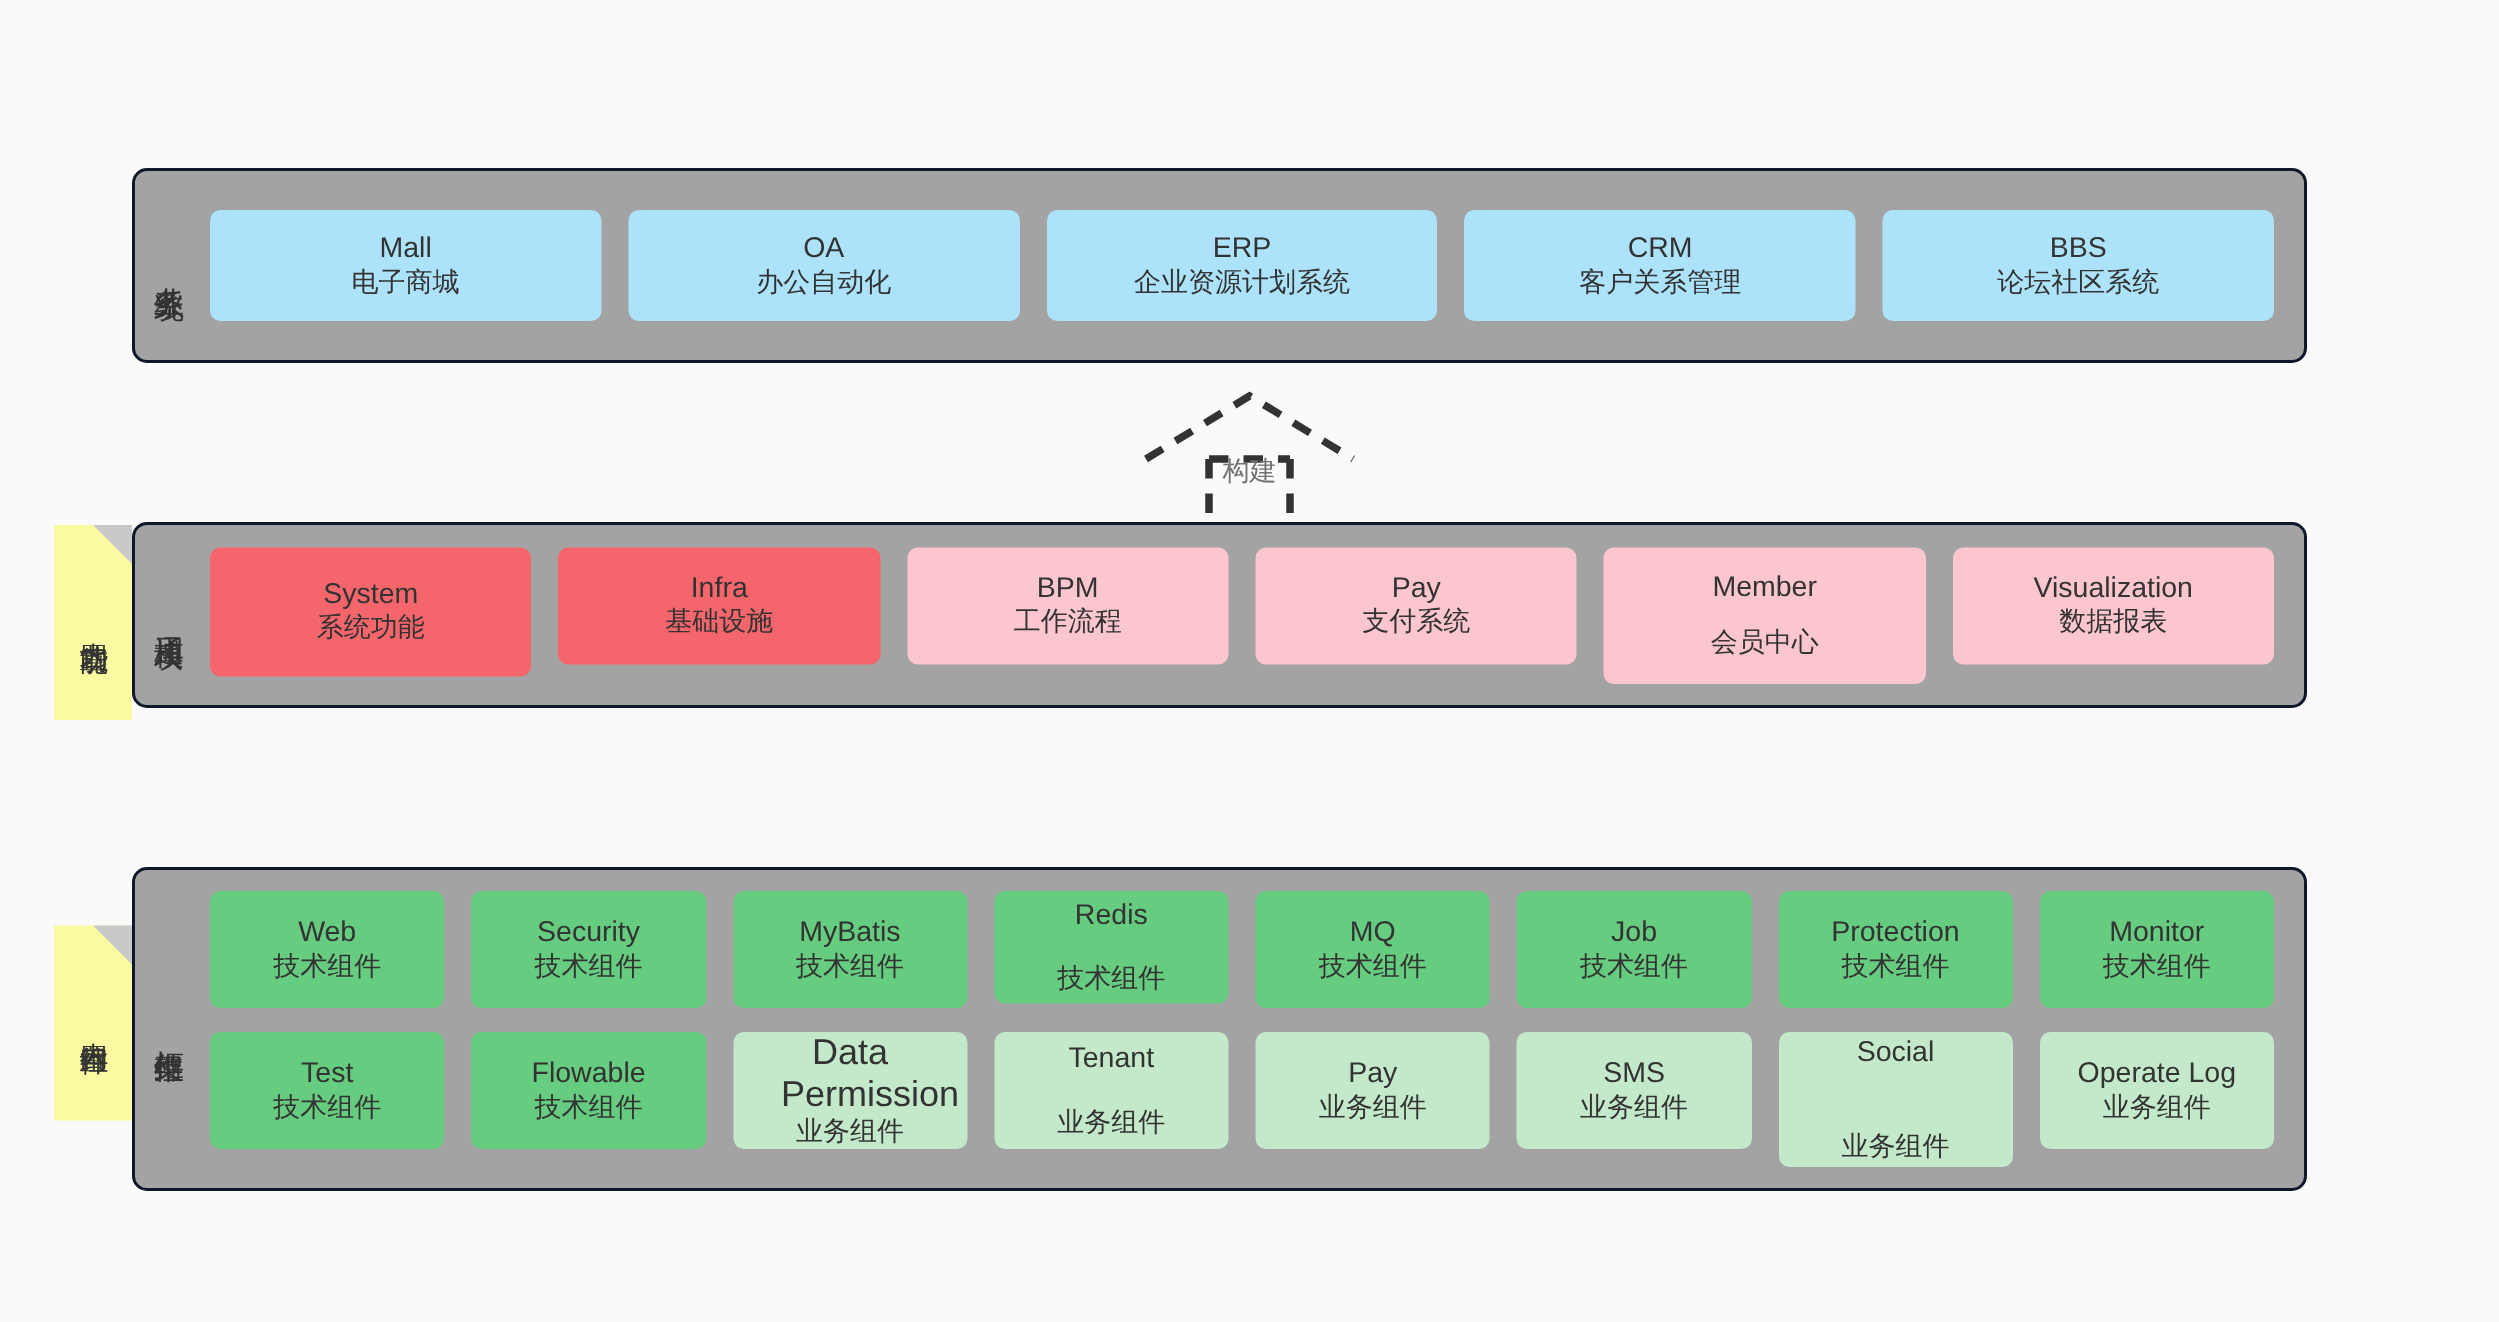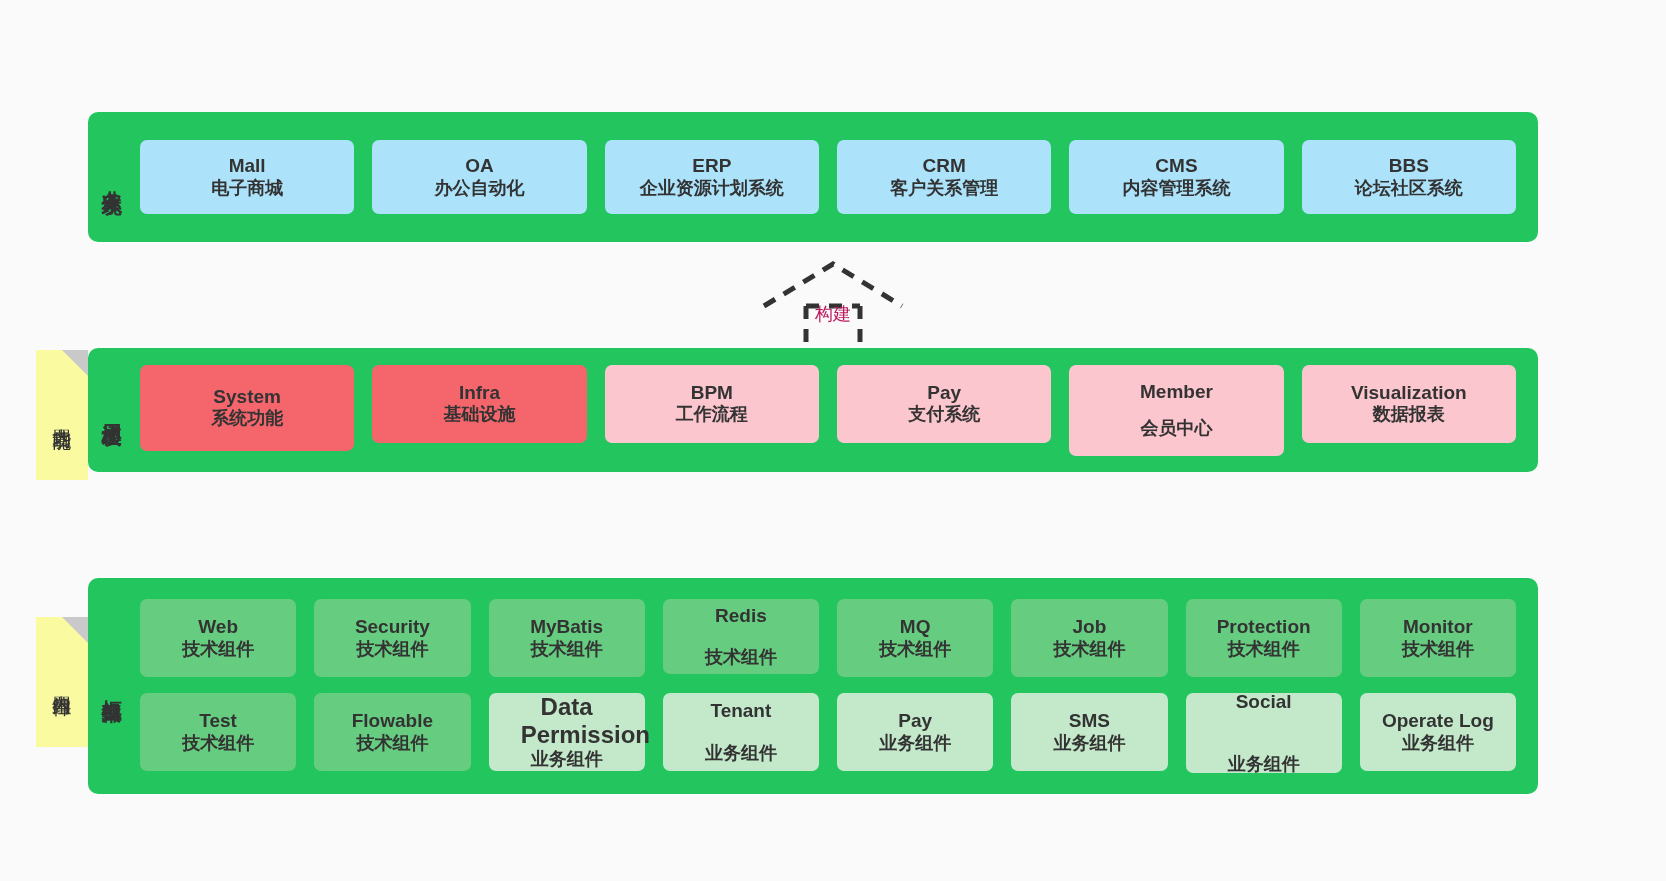--- a/index.html
+++ b/index.html
@@ -13,26 +13,25 @@
     position: relative;
     width: 1666px;
     height: 881px;
     background: #fafafa;
     overflow: hidden;
   }
 
   
   .layer {
     position: absolute;
-    background: #22c55e;
-    border: 2px solid #22c55e;
+    background: #a3a3a3;
+    border: 2px solid #0f172a;
     border-radius: 10px;
     display: flex;
     align-items: stretch;
-    font-weight: bold;
   }
   .layer-title {
     flex: 0 0 auto;
     width: 44px;
     display: flex;
     align-items: center;
     justify-content: center;
     font-size: 20px;
     color: #333333;
     letter-spacing: 1px;
@@ -104,21 +103,21 @@
   }
 
   
   .arrow { position: absolute; }
   .arrow svg { display: block; overflow: visible; }
   .arrow .alabel {
     position: absolute;
     left: 50%;
     transform: translateX(-50%);
     font-size: 18px;
-    color: #be185d;
+    color: #737373;
     background: transparent;
     padding: 0 2px;
     white-space: nowrap;
     user-select: none;
   }
 </style>
 </head>
 <body>
 
 <div id="canvas">
@@ -135,24 +134,20 @@
           <span class="en">OA</span>
           <span class="cn">办公自动化</span>
         </div>
         <div class="cell c-blue" style="height:74px;">
           <span class="en">ERP</span>
           <span class="cn">企业资源计划系统</span>
         </div>
         <div class="cell c-blue" style="height:74px;">
           <span class="en">CRM</span>
           <span class="cn">客户关系管理</span>
-        </div>
-        <div class="cell c-blue" style="height:74px;">
-          <span class="en">CMS</span>
-          <span class="cn">内容管理系统</span>
         </div>
         <div class="cell c-blue" style="height:74px;">
           <span class="en">BBS</span>
           <span class="cn">论坛社区系统</span>
         </div>
       </div>
     </div>
   </div>
 
   <div class="arrow" style="left:760px; top:258px; width:146px; height:88px;">
@@ -263,21 +258,21 @@
           <span class="cn">业务组件</span>
         </div>
         <div class="cell c-lightgreen" style="height:78px;">
           <span class="en">Pay</span>
           <span class="cn">业务组件</span>
         </div>
         <div class="cell c-lightgreen" style="height:78px;">
           <span class="en">SMS</span>
           <span class="cn">业务组件</span>
         </div>
-        <div class="cell c-lightgreen" style="height:80px;gap:40px;">
+        <div class="cell c-lightgreen" style="height:90px;gap:40px;">
           <span class="en">Social</span>
           <span class="cn">业务组件</span>
         </div>
         <div class="cell c-lightgreen" style="height:78px;">
           <span class="en">Operate Log</span>
           <span class="cn">业务组件</span>
         </div>
       </div>
 
     </div>

